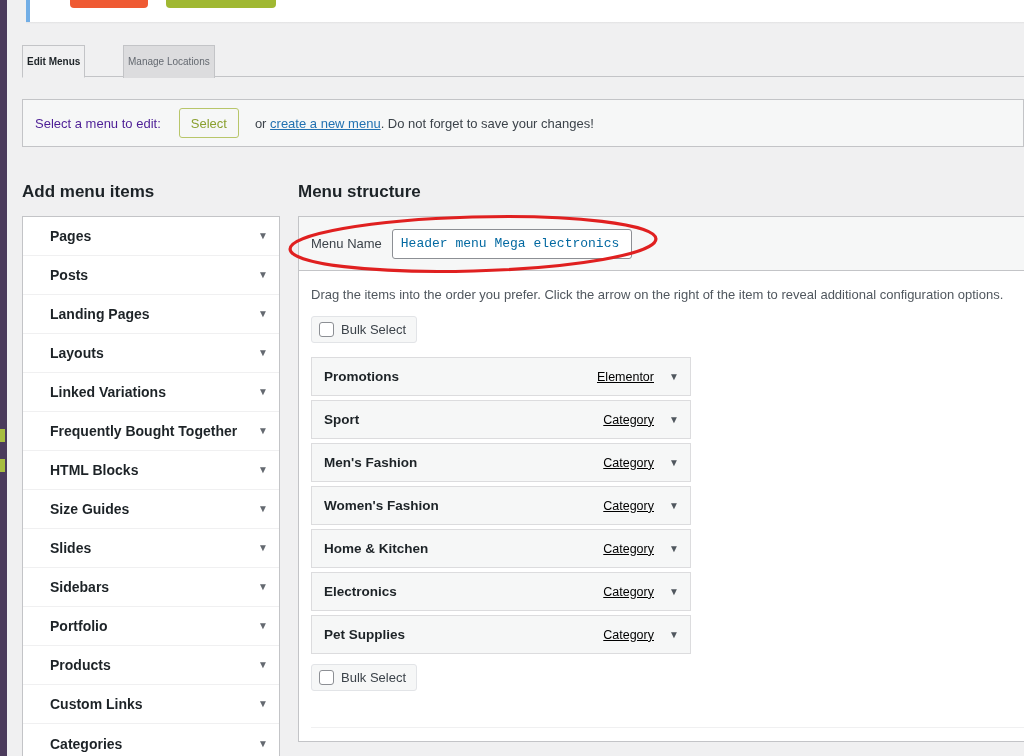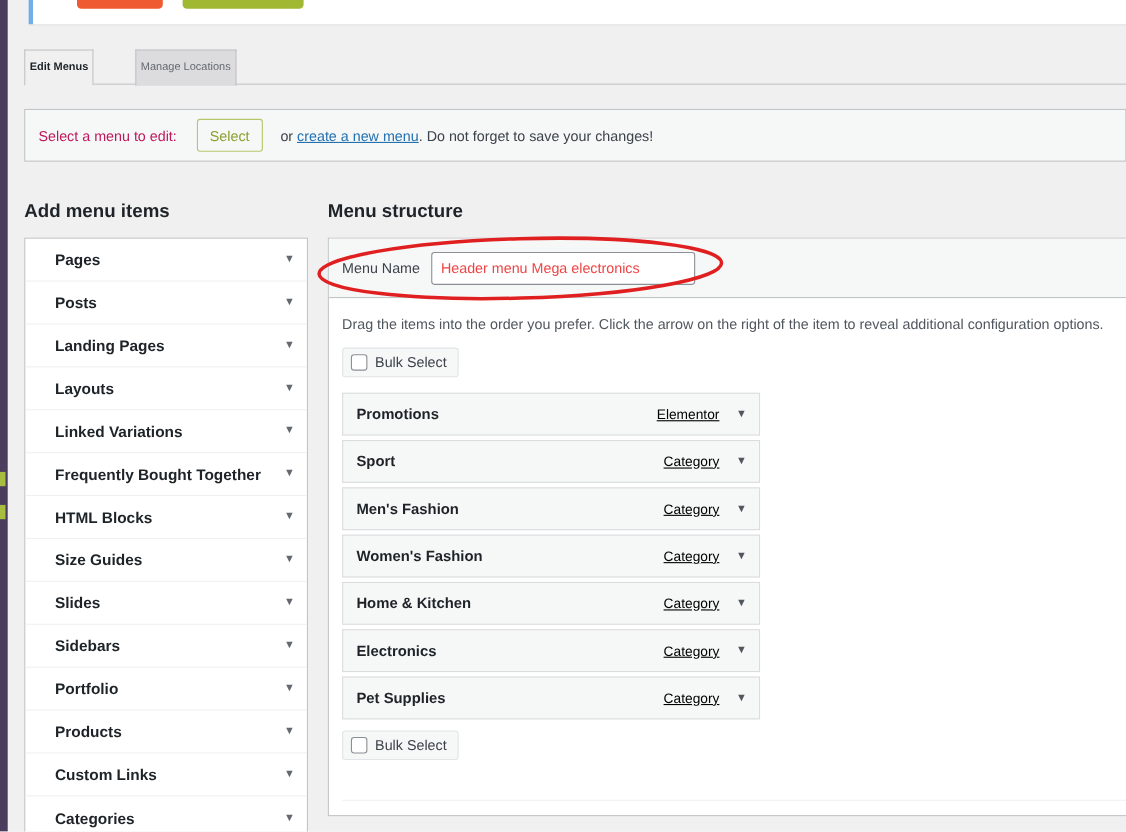--- a/index.html
+++ b/index.html
@@ -81,21 +81,21 @@
 
   
   .menu-select-bar {
     position: absolute; left: 22px; top: 99px; width: 1002px; height: 48px;
     background: #f6f7f7;
     border: 1px solid #c3c4c7;
     display: flex; align-items: center;
     padding-left: 12px;
   }
   .ms-label {
-    font-size: 13px; color: #be185d; margin-right: 10px; white-space: nowrap;
+    font-size: 13px; color: #4c1d95; margin-right: 10px; white-space: nowrap;
   }
   .ms-select {
     position: relative;
     width: 323px; height: 30px;
     background: #fff; border: 1px solid #8c8f94; border-radius: 3px;
     display: flex; align-items: center;
     padding: 0 26px 0 8px;
     font-size: 13px; color: #2c3338;
     cursor: pointer;
     white-space: nowrap; overflow: hidden;
@@ -168,23 +168,23 @@
     padding-left: 12px;
   }
   .name-label {
     font-size: 13px; color: #3c434a; margin-right: 10px;
   }
   .name-input {
     width: 240px; height: 30px;
     background: #fff;
     border: 1px solid #8c8f94;
     border-radius: 3px;
-    font-size: 13px; color: #ef4444;
+    font-size: 13px; color: #0369a1;
     padding: 0 8px;
-    font-family: Liberation Sans, sans-serif;
+    font-family: Liberation Mono, monospace;
   }
   .drag-hint {
     margin: 16px 0 0 12px;
     font-size: 13px; color: #50575e;
   }
   .bulk-select {
     margin: 14px 0 0 12px;
     display: inline-flex; align-items: center;
     height: 27px;
     background: #f6f7f7;

